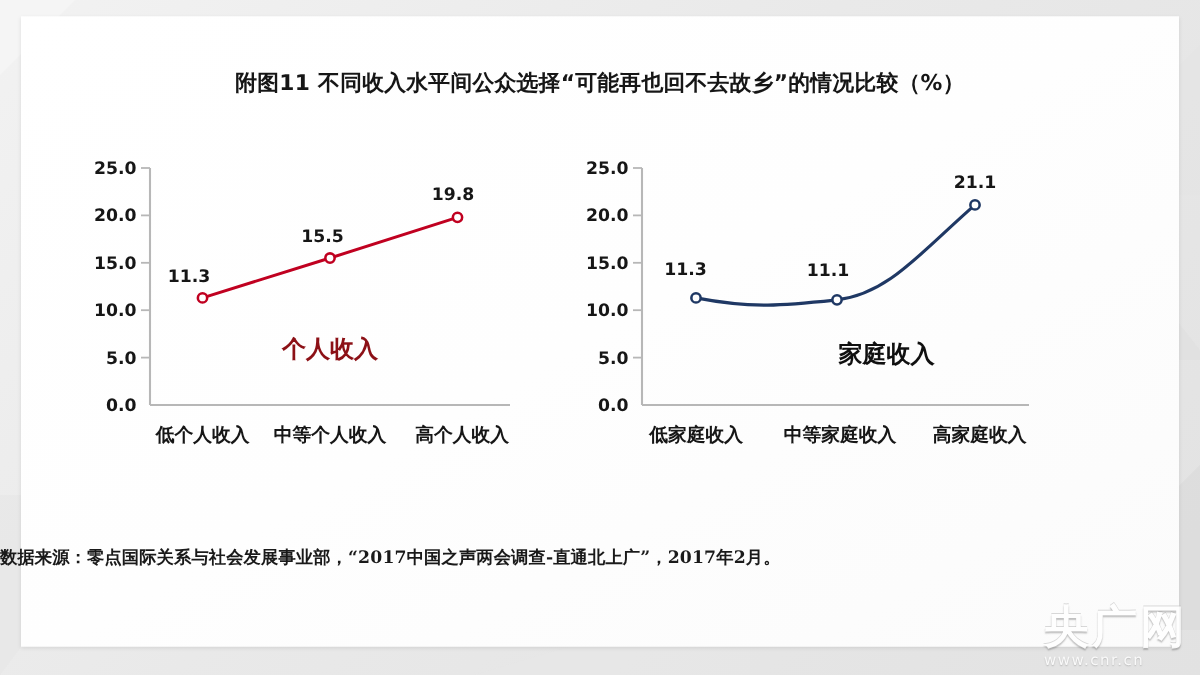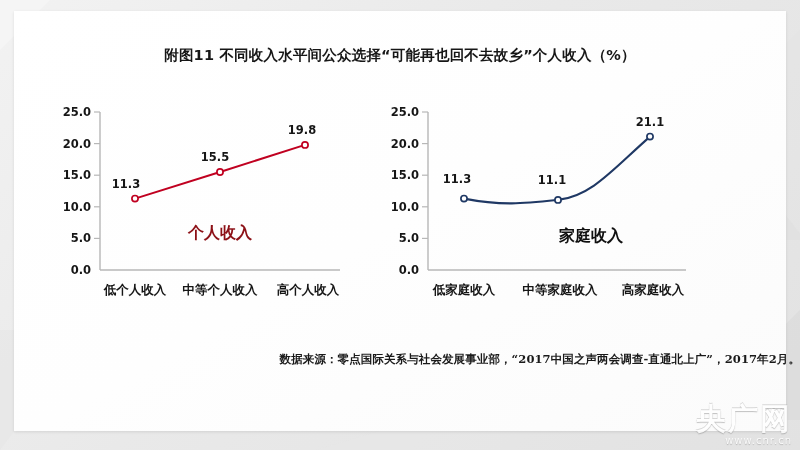--- a/index.html
+++ b/index.html
@@ -70,35 +70,35 @@
   .plot-svg { display: block; }
 
   .ytick-label, .xtick-label, .pt-label, .series-label {
     font-family: "DejaVu Sans", "Liberation Sans", sans-serif;
   }
 
   
   #footnote {
     position: absolute;
     left: 0; right: 0;
-    top: 352px;
-    text-align: right;
+    top: 364px;
+    text-align: left;
     font-size: 11.5px;
     font-weight: bold;
     color: #1a1a1a;
     font-family: "DejaVu Serif", "Liberation Serif", serif;
     letter-spacing: .1px;
   }
 
   
   #watermark {
     position: absolute;
     right: 8px;
     bottom: 4px;
-    text-align: right;
+    text-align: left;
     opacity: .82;
     pointer-events: none;
   }
   #wm-text {
     font-size: 30px;
     font-weight: bold;
     color: #ffffff;
     letter-spacing: 2px;
     line-height: 1;
     text-shadow: 0 1px 1px rgba(120,120,120,.55),
@@ -124,21 +124,21 @@
   <div class="tri" style="left:735px; top:150px; border-width:90px 0 0 70px; border-color:transparent transparent transparent #dedede;"></div>
   <div class="tri" style="left:690px; top:300px; border-width:0 0 120px 120px; border-color:transparent transparent #d9d9d9 transparent;"></div>
   <div class="tri" style="left:0px; top:330px; border-width:120px 90px 0 0; border-color:#e6e6e6 transparent transparent transparent;"></div>
   <div class="tri" style="left:300px; top:395px; border-width:0 0 60px 200px; border-color:transparent transparent #e8e8e8 transparent;"></div>
 </div>
 
 <div id="slide">
   <div id="slide-inner"></div>
 </div>
 
-<div id="chart-title">附图11  不同收入水平间公众选择“可能再也回不去故乡”个人收入（%）</div>
+<div id="chart-title">附图11  不同收入水平间公众选择“可能再也回不去故乡”的情况比较（%）</div>
 
 <div class="panel" id="panel-left">
   <svg class="plot-svg" width="300" height="210" viewBox="0 0 300 210">
 
     <line x1="48" y1="14" x2="48" y2="172" stroke="#B7B7B7" stroke-width="1.4"></line>
 
     <line x1="48" y1="172" x2="288" y2="172" stroke="#B7B7B7" stroke-width="1.4"></line>
 
     <g>
       <line x1="42" y1="14" x2="48" y2="14" stroke="#B7B7B7" stroke-width="1.2"></line>

